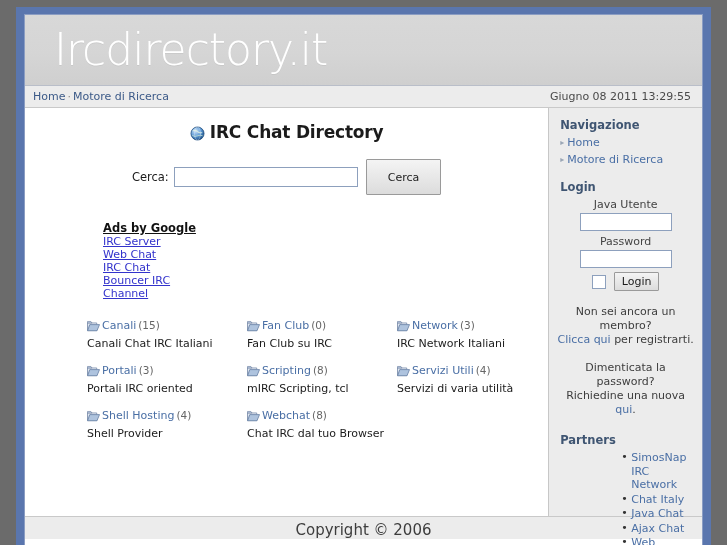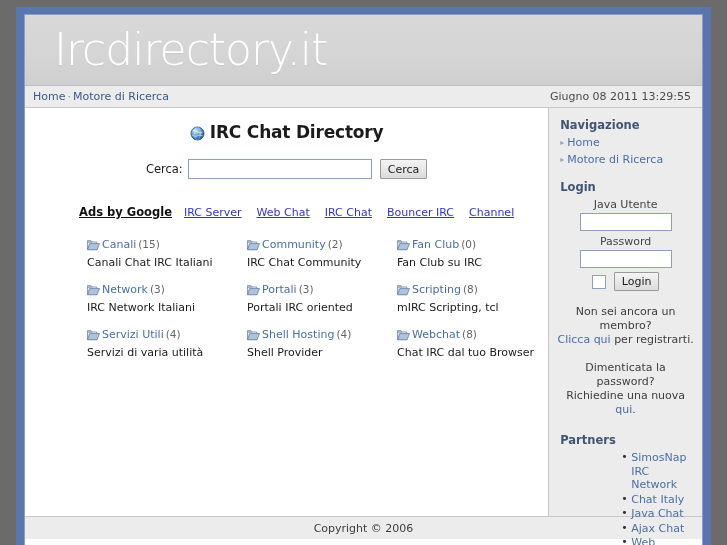--- a/index.html
+++ b/index.html
@@ -130,40 +130,41 @@
     border: 1px solid #8da0bd;
     background: #fff;
     font-family: "DejaVu Sans", sans-serif;
     font-size: 11px;
     padding: 1px 3px;
     box-sizing: content-box;
     outline: none;
   }
   #search-button {
     margin-left: 8px;
-    height: 20px;
+    height: 36px;
     min-width: 44px;
-    padding: 0 7px;
+    padding: 0 21px;
     font-family: "DejaVu Sans", sans-serif;
     font-size: 11px;
     color: #1b1b1b;
     background: linear-gradient(to bottom,#f4f4f4,#dcdcdc);
     border: 1px solid #9a9a9a;
     border-radius: 1px;
     cursor: pointer;
   }
 
   
   #ads-row {
     margin: 26px 0 0 0;
-    padding-left: 54px;
+    padding-left: 78px;
     font-size: 11.5px;
     display: flex;
     align-items: baseline;
     white-space: nowrap;
+    flex-direction: column;
   }
   #ads-title {
     font-weight: bold;
     color: #111;
     text-decoration: underline;
     margin-right: 12px;
   }
   #ads-row a {
     color: #3333cc;
     text-decoration: underline;
@@ -288,24 +289,24 @@
     color: #333;
     font-size: 11px;
   }
   #partners-list a { color: #4a6fa5; text-decoration: none; }
 
   
   #footer {
     height: 22px;
     background: #ececec;
     border-top: 1px solid #c9c9c9;
-    font-size: 11px;
+    font-size: 15px;
     color: #3d3d3d;
     display: flex;
-    align-items: center;
+    align-items: flex-end;
     justify-content: center;
   }
 </style>
 </head>
 <body>
 
 <div id="page-frame">
   <div id="page-inner">
 
     <div id="masthead">
@@ -378,35 +379,20 @@
                     <defs>
                       <linearGradient id="fg" x1="0" y1="0" x2="0" y2="1">
                         <stop offset="0%" stop-color="#f2f6fb"></stop>
                         <stop offset="100%" stop-color="#9fb3cf"></stop>
                       </linearGradient>
                     </defs>
                     <path d="M0.5 3.2 L0.5 11.5 L10.5 11.5 L10.5 3.2 Z" fill="url(#fg)" stroke="#6b80a0" stroke-width="0.8"></path>
                     <path d="M0.5 3.2 L0.5 1.6 L4.2 1.6 L5.4 3.2 Z" fill="#c7d5e8" stroke="#6b80a0" stroke-width="0.7"></path>
                     <path d="M3.0 5.0 L13.5 5.0 L10.8 11.6 L0.6 11.6 Z" fill="#b9cbe3" stroke="#5e7characters" stroke-width="0"></path>
                     <path d="M3.0 5.0 L13.5 5.0 L10.8 11.6 L0.6 11.6 Z" fill="#aec3de" stroke="#647da0" stroke-width="0.8"></path>
-                  </svg></span><a href="#" class="cat-name">Community</a><span class="cat-count">(2)</span></div>
-              <div class="cat-desc">IRC Chat Community</div>
-            </div>
-            <div class="cat">
-              <div class="cat-head"><span class="folder-icon"><svg width="13" height="12" viewBox="0 0 14 13">
-                    <defs>
-                      <linearGradient id="fg" x1="0" y1="0" x2="0" y2="1">
-                        <stop offset="0%" stop-color="#f2f6fb"></stop>
-                        <stop offset="100%" stop-color="#9fb3cf"></stop>
-                      </linearGradient>
-                    </defs>
-                    <path d="M0.5 3.2 L0.5 11.5 L10.5 11.5 L10.5 3.2 Z" fill="url(#fg)" stroke="#6b80a0" stroke-width="0.8"></path>
-                    <path d="M0.5 3.2 L0.5 1.6 L4.2 1.6 L5.4 3.2 Z" fill="#c7d5e8" stroke="#6b80a0" stroke-width="0.7"></path>
-                    <path d="M3.0 5.0 L13.5 5.0 L10.8 11.6 L0.6 11.6 Z" fill="#b9cbe3" stroke="#5e7characters" stroke-width="0"></path>
-                    <path d="M3.0 5.0 L13.5 5.0 L10.8 11.6 L0.6 11.6 Z" fill="#aec3de" stroke="#647da0" stroke-width="0.8"></path>
                   </svg></span><a href="#" class="cat-name">Fan Club</a><span class="cat-count">(0)</span></div>
               <div class="cat-desc">Fan Club su IRC</div>
             </div>
             <div class="cat">
               <div class="cat-head"><span class="folder-icon"><svg width="13" height="12" viewBox="0 0 14 13">
                     <defs>
                       <linearGradient id="fg" x1="0" y1="0" x2="0" y2="1">
                         <stop offset="0%" stop-color="#f2f6fb"></stop>
                         <stop offset="100%" stop-color="#9fb3cf"></stop>
                       </linearGradient>

